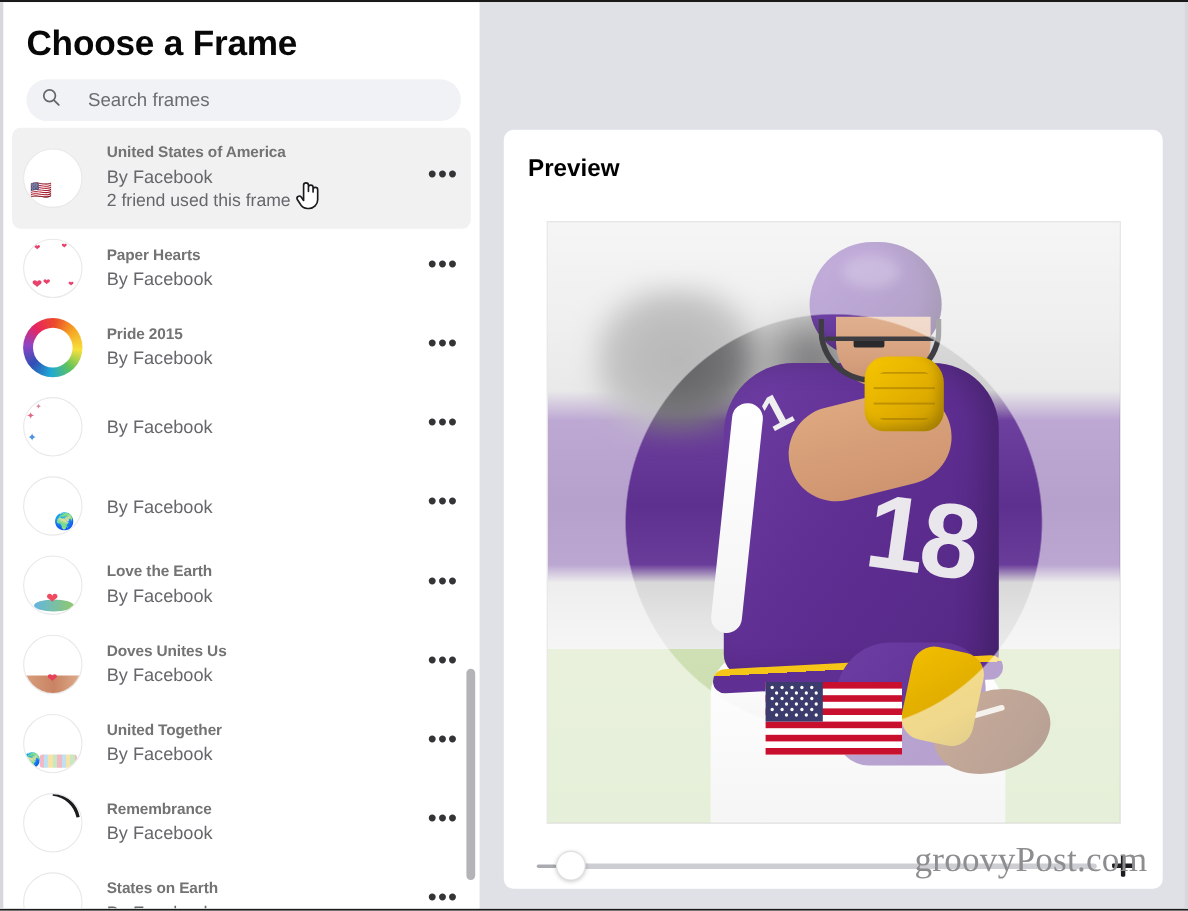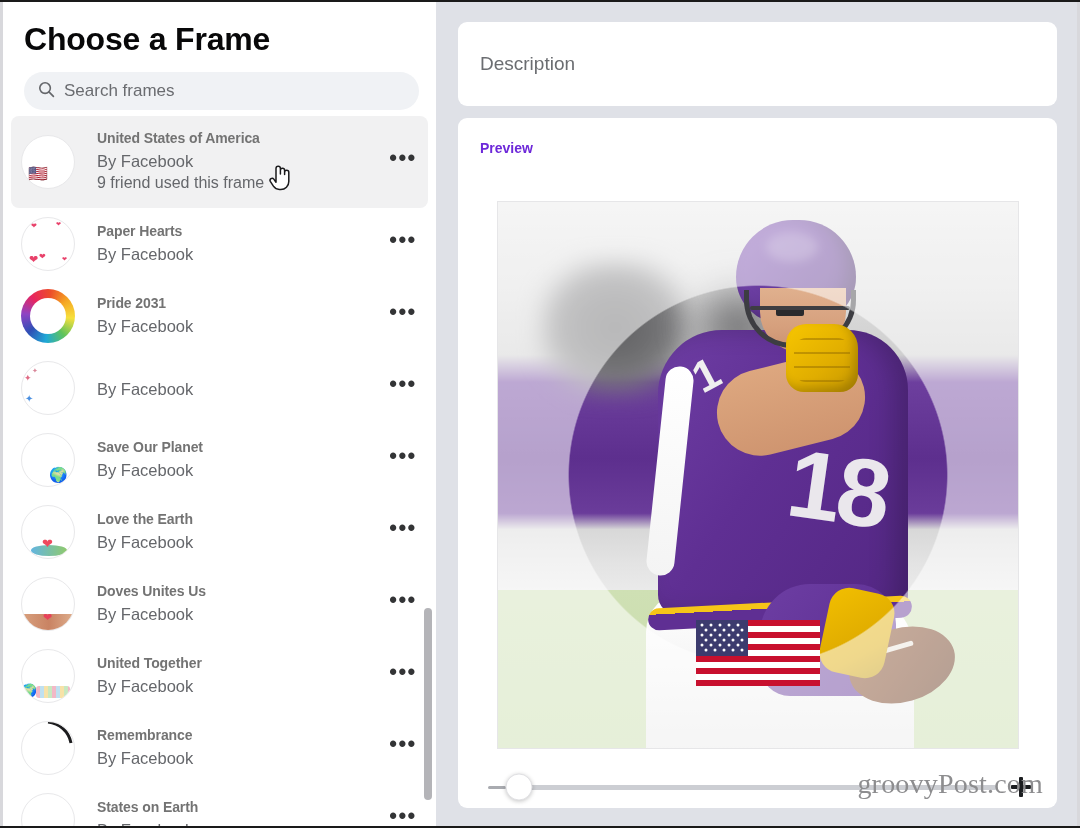--- a/index.html
+++ b/index.html
@@ -35,20 +35,21 @@
     padding: 19px 0 0 21px;
   }
   .search-wrap {
     margin: 14px 17px 0 21px;
     height: 38px;
     background: #f0f2f5;
     border-radius: 19px;
     display: flex;
     align-items: center;
     padding: 0 14px;
+    gap: 16px;
   }
   .search-icon { flex: 0 0 auto; margin-right: 9px; display:block; }
   .search-input {
     border: none; outline: none; background: transparent;
     font-family: "Liberation Sans", sans-serif;
     font-size: 17px;
     color: #65676b;
     width: 100%;
     padding: 0;
   }
@@ -169,23 +170,23 @@
     width: 100%;
     padding: 0 22px;
   }
   .desc-input::placeholder { color: #6b6d71; opacity: 1; }
 
   .preview-card {
     left: 22px; top: 116px; right: 20px;
     height: 690px;
   }
   .preview-title {
-    font-size: 14px;
+    font-size: 22px;
     font-weight: bold;
-    color: #6d28d9;
+    color: #000000;
     padding: 22px 0 0 22px;
   }
 
   .photo-wrap {
     position: absolute;
     left: 39px; top: 83px;
     width: 522px; height: 548px;
     border: 1px solid #e6e6e8;
     background: #f4f4f4;
     overflow: hidden;
@@ -411,21 +412,21 @@
   .sl-plus:before, .sl-plus:after {
     content:""; position: absolute; background: #1c1e21; border-radius: 1px;
   }
   .sl-plus:before { left: 0; top: 8px; width: 20px; height: 4px; }
   .sl-plus:after  { top: 0; left: 8px; width: 4px; height: 20px; }
 
   .watermark {
     position: absolute;
     right: 14px; bottom: 8px;
     font-family: "Liberation Serif", serif;
-    font-size: 28px;
+    font-size: 32px;
     color: #8d8d8f;
     letter-spacing: 0.2px;
   }
 
   
   .cursor {
     position: absolute;
     left: 265px; top: 160px;
     width: 24px; height: 32px;
     z-index: 50;
@@ -453,21 +454,21 @@
 
     <div class="frame-list">
 
       <div class="frame-row tall selected">
         <div class="thumb">
           <span class="glyph" style="left:6px;bottom:6px;font-size:16px;">🇺🇸</span>
         </div>
         <div class="frame-text">
           <div class="frame-name">United States of America</div>
           <div class="frame-by">By Facebook</div>
-          <div class="frame-meta">9 friend used this frame</div>
+          <div class="frame-meta">2 friend used this frame</div>
         </div>
         <div class="dots">•••</div>
       </div>
 
       <div class="frame-row">
         <div class="thumb">
           <span class="glyph" style="left:7px;bottom:5px;font-size:11px;color:#e8416a;">❤</span>
           <span class="glyph" style="left:17px;bottom:9px;font-size:8px;color:#e8416a;">❤</span>
           <span class="glyph" style="left:9px;top:4px;font-size:7px;color:#e8416a;">❤</span>
           <span class="glyph" style="left:34px;top:3px;font-size:6px;color:#e8416a;">❤</span>
@@ -478,21 +479,21 @@
           <div class="frame-by">By Facebook</div>
         </div>
         <div class="dots">•••</div>
       </div>
 
       <div class="frame-row">
         <div class="thumb" style="border:none;background:conic-gradient(from -40deg,#e8255f,#ec4b2a,#f5a623,#f7e03c,#5fc35b,#1fa8d6,#2f4fb5,#8e44c4,#e8255f);">
           <span style="position:absolute;left:9px;top:9px;width:36px;height:36px;border-radius:50%;background:#fff;"></span>
         </div>
         <div class="frame-text">
-          <div class="frame-name">Pride 2031</div>
+          <div class="frame-name">Pride 2015</div>
           <div class="frame-by">By Facebook</div>
         </div>
         <div class="dots">•••</div>
       </div>
 
       <div class="frame-row">
         <div class="thumb">
           <span class="glyph" style="left:2px;top:12px;font-size:9px;color:#e06a84;">✦</span>
           <span class="glyph" style="left:3px;bottom:10px;font-size:10px;color:#4a8fe0;">✦</span>
           <span class="glyph" style="left:10px;top:5px;font-size:7px;color:#d9879a;">✦</span>
@@ -501,21 +502,20 @@
           <div class="frame-by">By Facebook</div>
         </div>
         <div class="dots">•••</div>
       </div>
 
       <div class="frame-row">
         <div class="thumb">
           <span class="glyph" style="right:6px;bottom:4px;font-size:15px;">🌍</span>
         </div>
         <div class="frame-text">
-          <div class="frame-name">Save Our Planet</div>
           <div class="frame-by">By Facebook</div>
         </div>
         <div class="dots">•••</div>
       </div>
 
       <div class="frame-row">
         <div class="thumb">
           <span style="position:absolute;left:9px;bottom:2px;width:36px;height:11px;border-radius:50%;background:linear-gradient(to right,#63b5e0,#8fc96d);"></span>
           <span class="glyph" style="left:20px;bottom:8px;font-size:13px;color:#ef4a5e;">❤</span>
         </div>
@@ -587,23 +587,20 @@
                  A2.1 2.1 0 0 1 20.8 10.4 L20.8 19.5
                  A8 8 0 0 1 12.8 27.5 L11.4 27.5
                  A7.6 7.6 0 0 1 5.4 24.2 L2.3 19.4
                  A2.1 2.1 0 0 1 5.8 17.1 L8 20.2 Z" fill="#ffffff" stroke="#1b1b1d" stroke-width="1.5" stroke-linejoin="round"></path>
       </svg>
     </div>
   </div>
 
   <div class="rightpane">
 
-    <div class="card desc-card">
-      <input class="desc-input" type="text" placeholder="Description" style="">
-    </div>
 
     <div class="card preview-card">
       <div class="preview-title">Preview</div>
 
       <div class="photo-wrap">
         <div class="photo"></div>
         <div class="bg-blob"></div>
         <div class="bg-blob2"></div>
 
         <div class="player">

